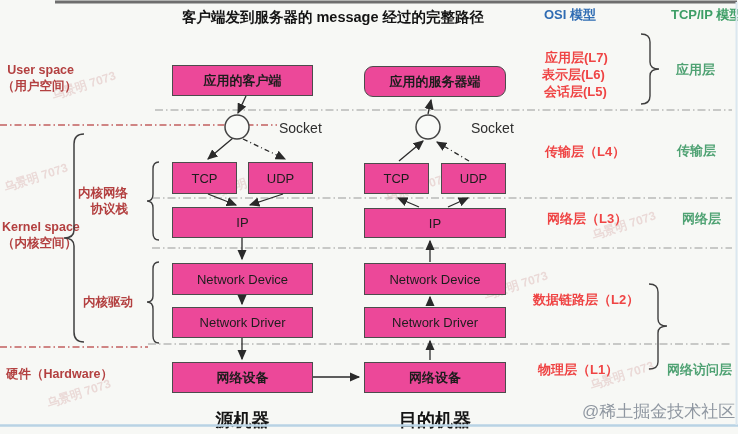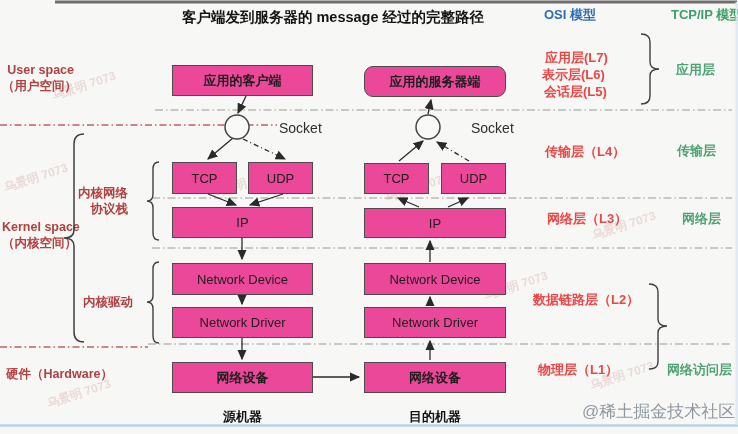--- a/index.html
+++ b/index.html
@@ -7,21 +7,21 @@
          font-family:"Liberation Sans","DejaVu Sans",sans-serif;padding-left:40px;}
   .abs{position:absolute;}
   .box{position:absolute;background:#ec4899;border:1.5px solid #4c4c4c;display:flex;
        align-items:center;justify-content:center;font-size:13px;color:#1d1d1d;box-sizing:border-box;}
   .zh{font-weight:700;}
   .red{color:#b34040;font-weight:700;font-size:12.5px;line-height:1.3;text-align:right;white-space:nowrap;}
   .blue{color:#ef4444;font-weight:700;font-size:13px;white-space:nowrap;}
   .green{color:#4fa273;font-weight:700;font-size:13px;white-space:nowrap;text-align:center;}
   .hdr{font-size:13px;font-weight:700;white-space:nowrap;}
   .title{font-weight:700;font-size:14.5px;color:#141414;text-align:center;white-space:nowrap;}
-  .caption{font-weight:700;font-size:13px;color:#141414;text-align:center;white-space:nowrap;}
+  .caption{font-weight:700;font-size:18px;color:#141414;text-align:center;white-space:nowrap;}
   .socket-label{font-size:14px;color:#2e2e2e;white-space:nowrap;}
   .wm-diag{color:rgba(200,135,135,0.28);font-size:12px;font-weight:700;white-space:nowrap;
            transform:rotate(-18deg);transform-origin:left top;}
   .wm-comm{color:#8f97a1;font-size:17px;white-space:nowrap;}
   svg.overlay{position:absolute;left:0;top:0;pointer-events:none;}
 </style>
 </head>
 <body>
 
 <div class="stage">

